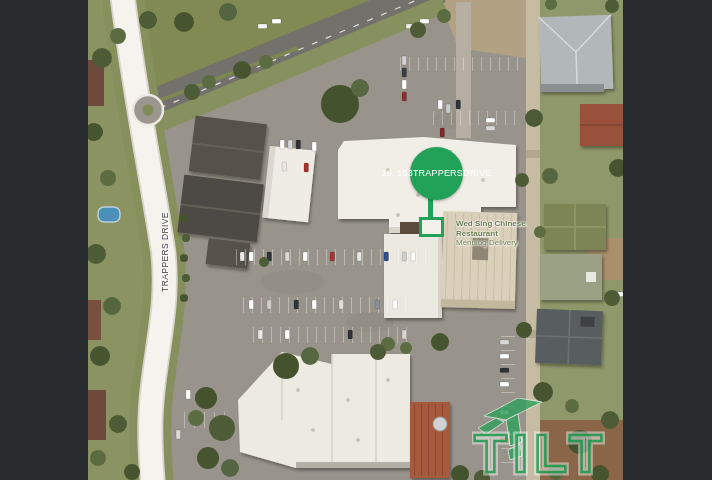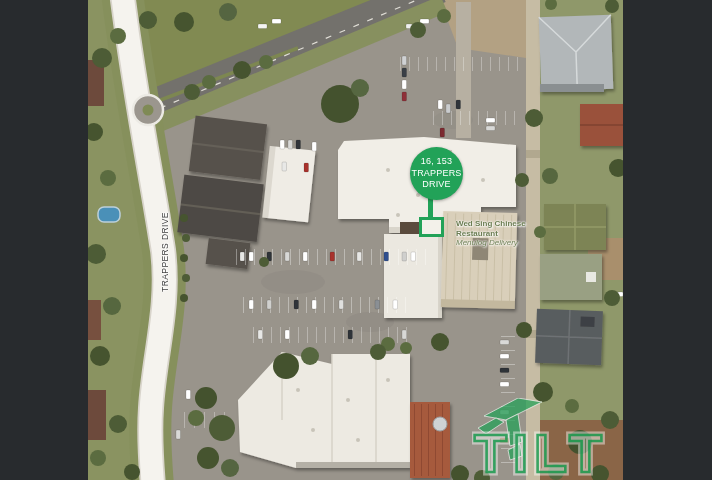--- a/index.html
+++ b/index.html
@@ -12,21 +12,21 @@
   .map-canvas {
     position:absolute; left:88px; top:0; width:535px; height:480px;
     overflow:hidden; background:#99948b;
   }
   .scene { position:absolute; left:0; top:0; }
 
   
   .pin-circle {
     position:absolute; left:322px; top:147px; width:53px; height:53px;
     border-radius:50%; z-index:30;
-    display:flex; flex-direction:column; align-items:center; justify-content:center;
+    display:flex; flex-direction:row; align-items:center; justify-content:center;
     box-shadow:0 1px 3px rgba(0,0,0,.35);
   }
   .pin-circle .pl {
     color:#fff; font-size:9px; line-height:11.5px; font-weight:500;
     text-align:center; white-space:nowrap; letter-spacing:.2px;
   }
   .pin-stem { position:absolute; left:340px; top:198px; width:5px; height:21px; z-index:29; }
   .unit-highlight {
     position:absolute; left:331px; top:217px; width:25px; height:20px;
     border:3px solid #22a258; background:#f3f1ea; z-index:28;
@@ -40,21 +40,21 @@
     text-align:center; white-space:nowrap;
     text-shadow:0 0 2px #fff, 0 0 2px #fff, 0 0 3px #fff, 1px 1px 2px #fff;
   }
 
   
   .poi-label {
     position:absolute; left:368px; top:219px; width:95px; z-index:20;
     font-size:8px; font-weight:bold; line-height:9.5px;
     text-shadow:0 0 2px #fff, 0 0 2px #fff, 1px 1px 2px #fff;
   }
-  .poi-label .poi-l3 { font-weight:normal; font-style:italic; opacity:.95; }
+  .poi-label .poi-l3 { font-weight:normal; opacity:.95; }
 
   
   .watermark { position:absolute; left:384px; top:398px; z-index:40; opacity:.88; }
 </style>
 </head>
 <body>
 
 <div class="stage" style="background: rgb(40, 43, 46);">
   <div class="map-canvas">
 

